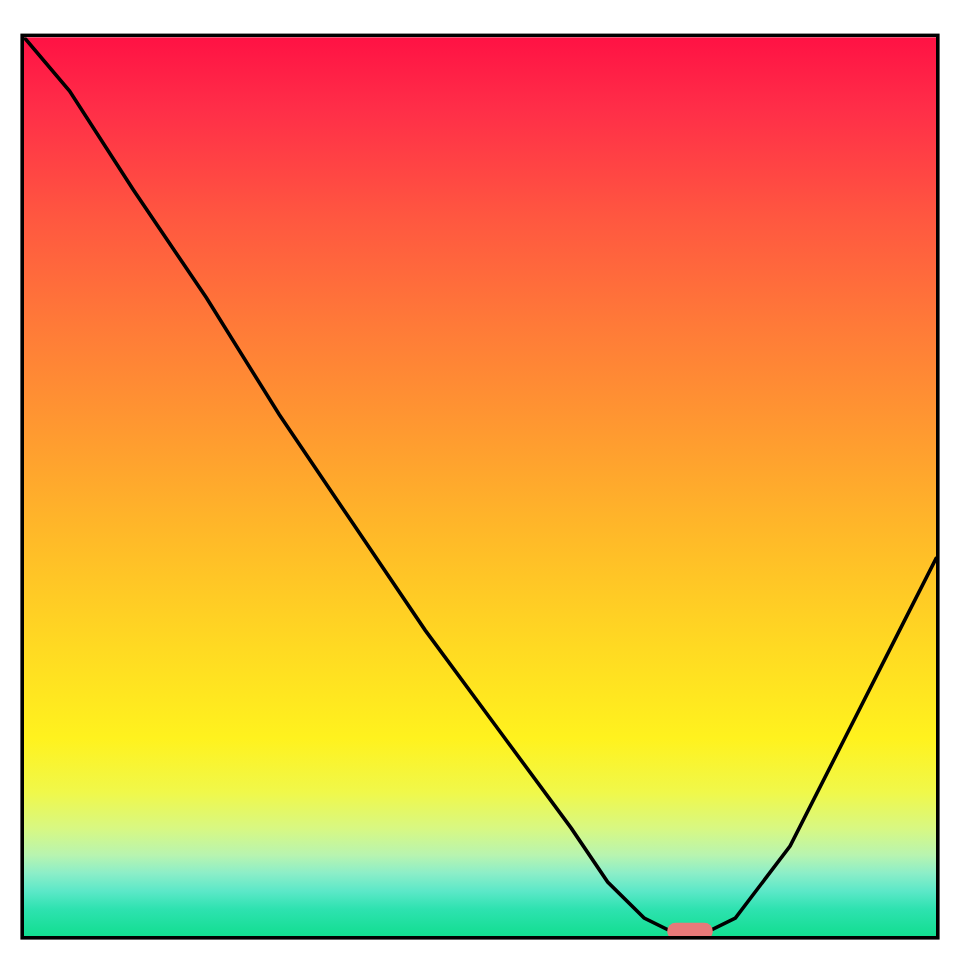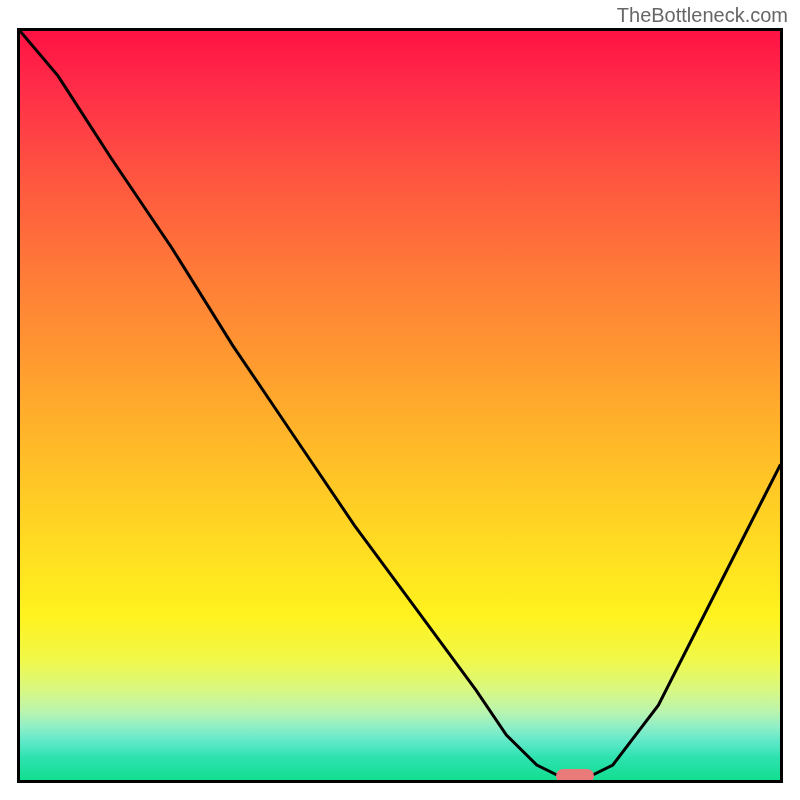--- a/index.html
+++ b/index.html
@@ -71,21 +71,20 @@
     height: 14px;
     background: #e87a7a;
     border-radius: 8px;
     transform: translate(-50%, -50%);
   }
 </style>
 </head>
 <body>
 
 <div class="container">
-  <div class="watermark">TheBottleneck.com</div>
 
   <div class="plot-frame">
     <div class="gradient-bg"></div>
 
     <svg class="curve-svg" viewBox="0 0 760 749" preserveAspectRatio="none">
       <path id="curve-path" fill="none" stroke="#000000" stroke-width="3" stroke-linecap="round" d="M0.0,0.0 L38.0,44.9 L91.2,127.3 L152.0,217.2 L212.8,314.6 L273.6,404.5 L334.4,494.3 L395.2,576.7 L456.0,659.1 L486.4,704.1 L516.8,734.0 L547.2,749.0 L562.4,749.0 L592.8,734.0 L638.4,674.1 L684.0,584.2 L729.6,494.3 L760.0,434.4"></path>
     </svg>
 
     <div id="marker-el" class="marker" style="left: 554.8px; top: 745px; background: rgb(232, 122, 122);"></div>
   </div>

